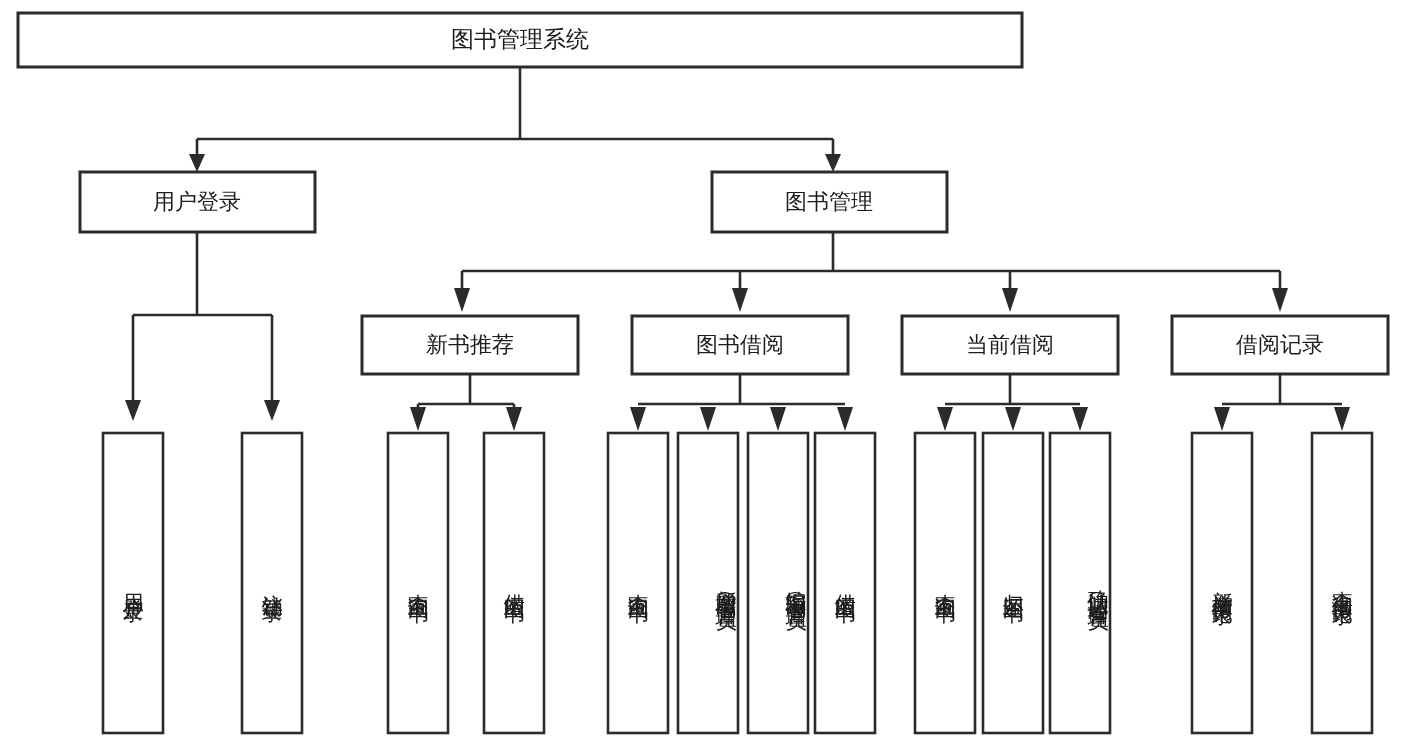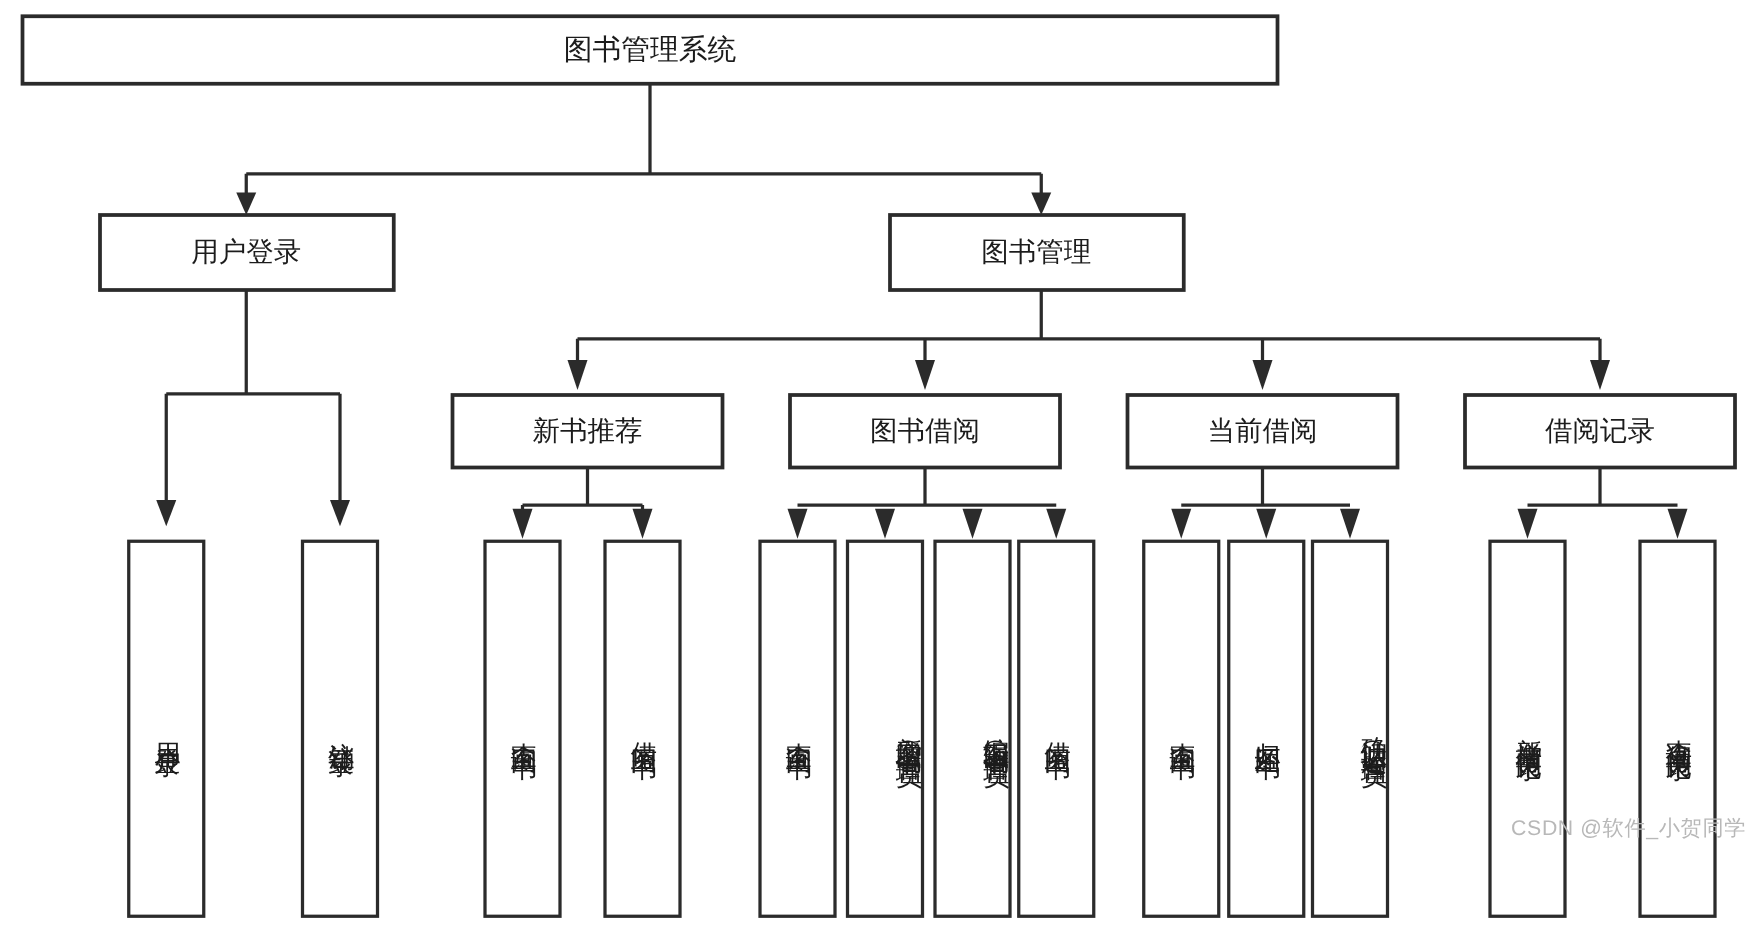--- a/index.html
+++ b/index.html
@@ -207,15 +207,14 @@
   <div class="leaf-label" style="left:748px; top:433px; width:60px; height:300px; display:flex; align-items:flex-start; justify-content:center; padding-top:6px; box-sizing:border-box;">编辑图书（管理员）</div>
   <div class="leaf-label" style="left:815px; top:433px; width:60px; height:300px; display:flex; align-items:center; justify-content:center;">借阅图书</div>
 
   <div class="leaf-label" style="left:915px; top:433px; width:60px; height:300px; display:flex; align-items:center; justify-content:center;">查询图书</div>
   <div class="leaf-label" style="left:983px; top:433px; width:60px; height:300px; display:flex; align-items:center; justify-content:center;">归还图书</div>
   <div class="leaf-label" style="left:1050px; top:433px; width:60px; height:300px; display:flex; align-items:flex-start; justify-content:center; padding-top:6px; box-sizing:border-box;">确认归还（管理员）</div>
 
   <div class="leaf-label" style="left:1192px; top:433px; width:60px; height:300px; display:flex; align-items:center; justify-content:center;">新增借阅记录</div>
   <div class="leaf-label" style="left:1312px; top:433px; width:60px; height:300px; display:flex; align-items:center; justify-content:center;">查询借阅记录</div>
 
-  <div class="watermark">CSDN @软件_小贺同学</div>
 
 </div>
 
 </body></html>

